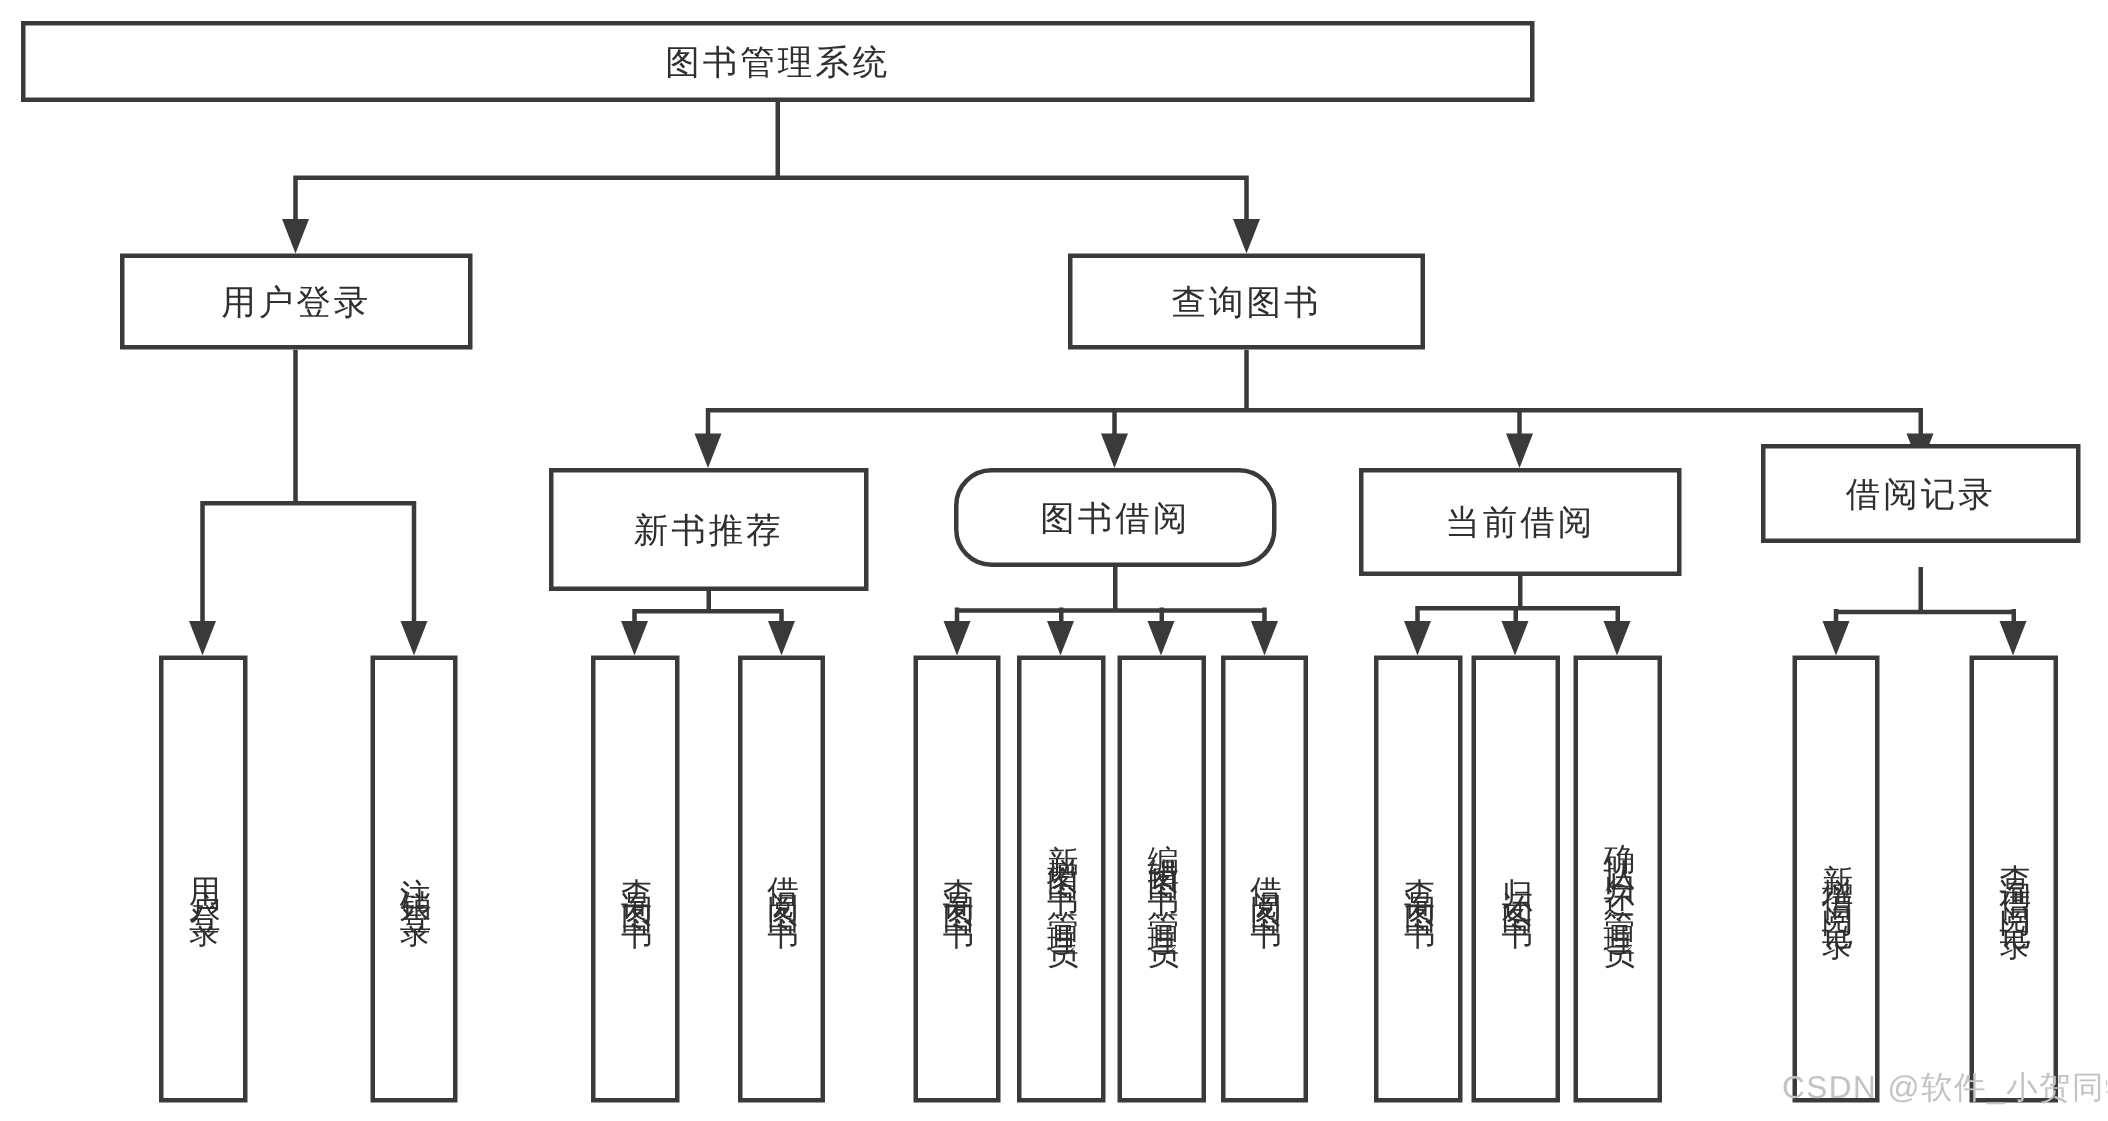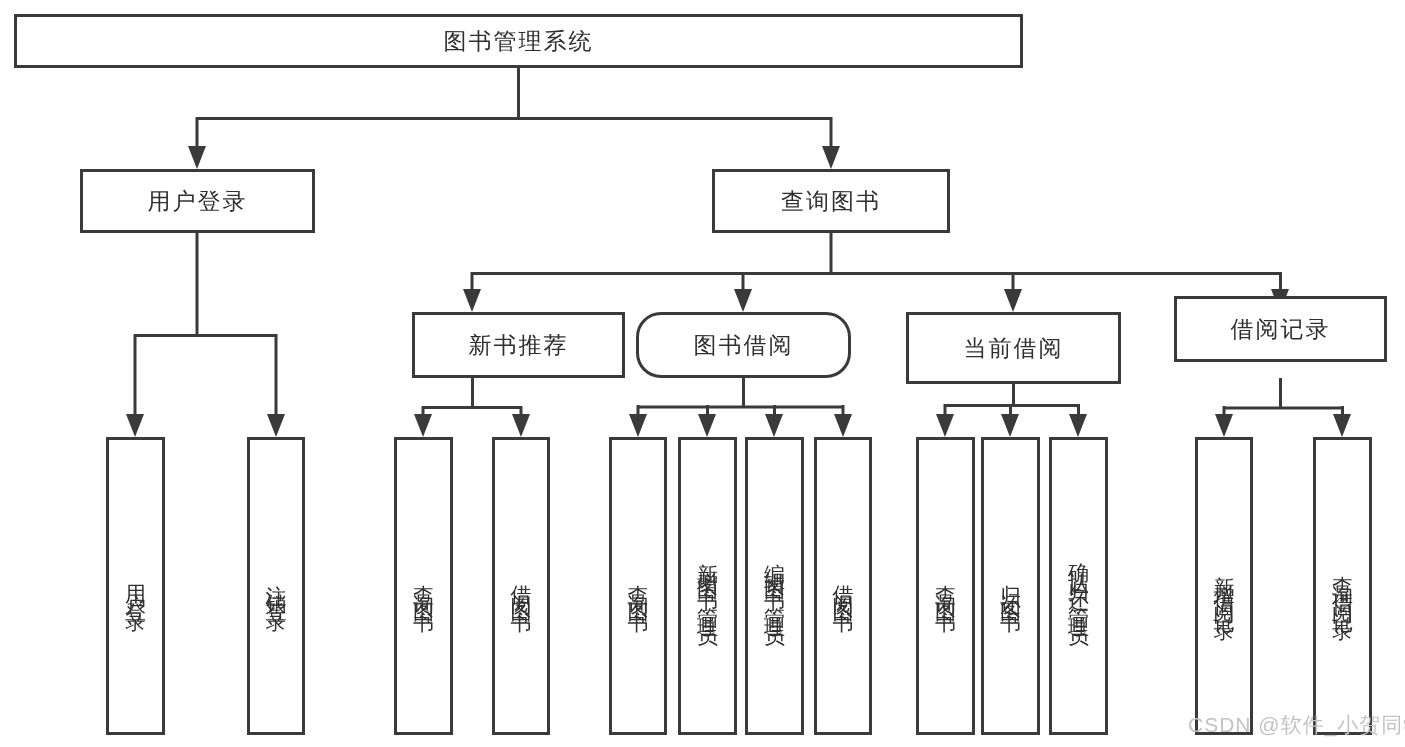--- a/index.html
+++ b/index.html
@@ -66,21 +66,21 @@
       <polygon points="1215,414 1233,414 1224,437"></polygon>
       <polygon points="1333,414 1351,414 1342,437"></polygon>
     </g>
   </svg>
 
   <div class="node hbox" style="left:14px;top:14px;width:1009px;height:54px;">图书管理系统</div>
 
   <div class="node hbox" style="left:80px;top:169px;width:235px;height:64px;">用户登录</div>
   <div class="node hbox" style="left:712px;top:169px;width:238px;height:64px;">查询图书</div>
 
-  <div class="node hbox" style="left:366px;top:312px;width:213px;height:66px;margin-left:46px;">新书推荐</div>
+  <div class="node hbox" style="left:366px;top:312px;width:213px;height:82px;">新书推荐</div>
   <div class="node hbox" style="left:636px;top:312px;width:215px;height:66px;border-radius:25px;">图书借阅</div>
   <div class="node hbox" style="left:906px;top:312px;width:215px;height:72px;">当前借阅</div>
   <div class="node hbox" style="left:1174px;top:296px;width:213px;height:66px;">借阅记录</div>
 
   <div class="node vbox" style="left:106px;top:437px;width:59px;height:298px;">用户登录</div>
   <div class="node vbox" style="left:247px;top:437px;width:58px;height:298px;">注销登录</div>
 
   <div class="node vbox" style="left:394px;top:437px;width:59px;height:298px;">查询图书</div>
   <div class="node vbox" style="left:492px;top:437px;width:58px;height:298px;">借阅图书</div>
 

